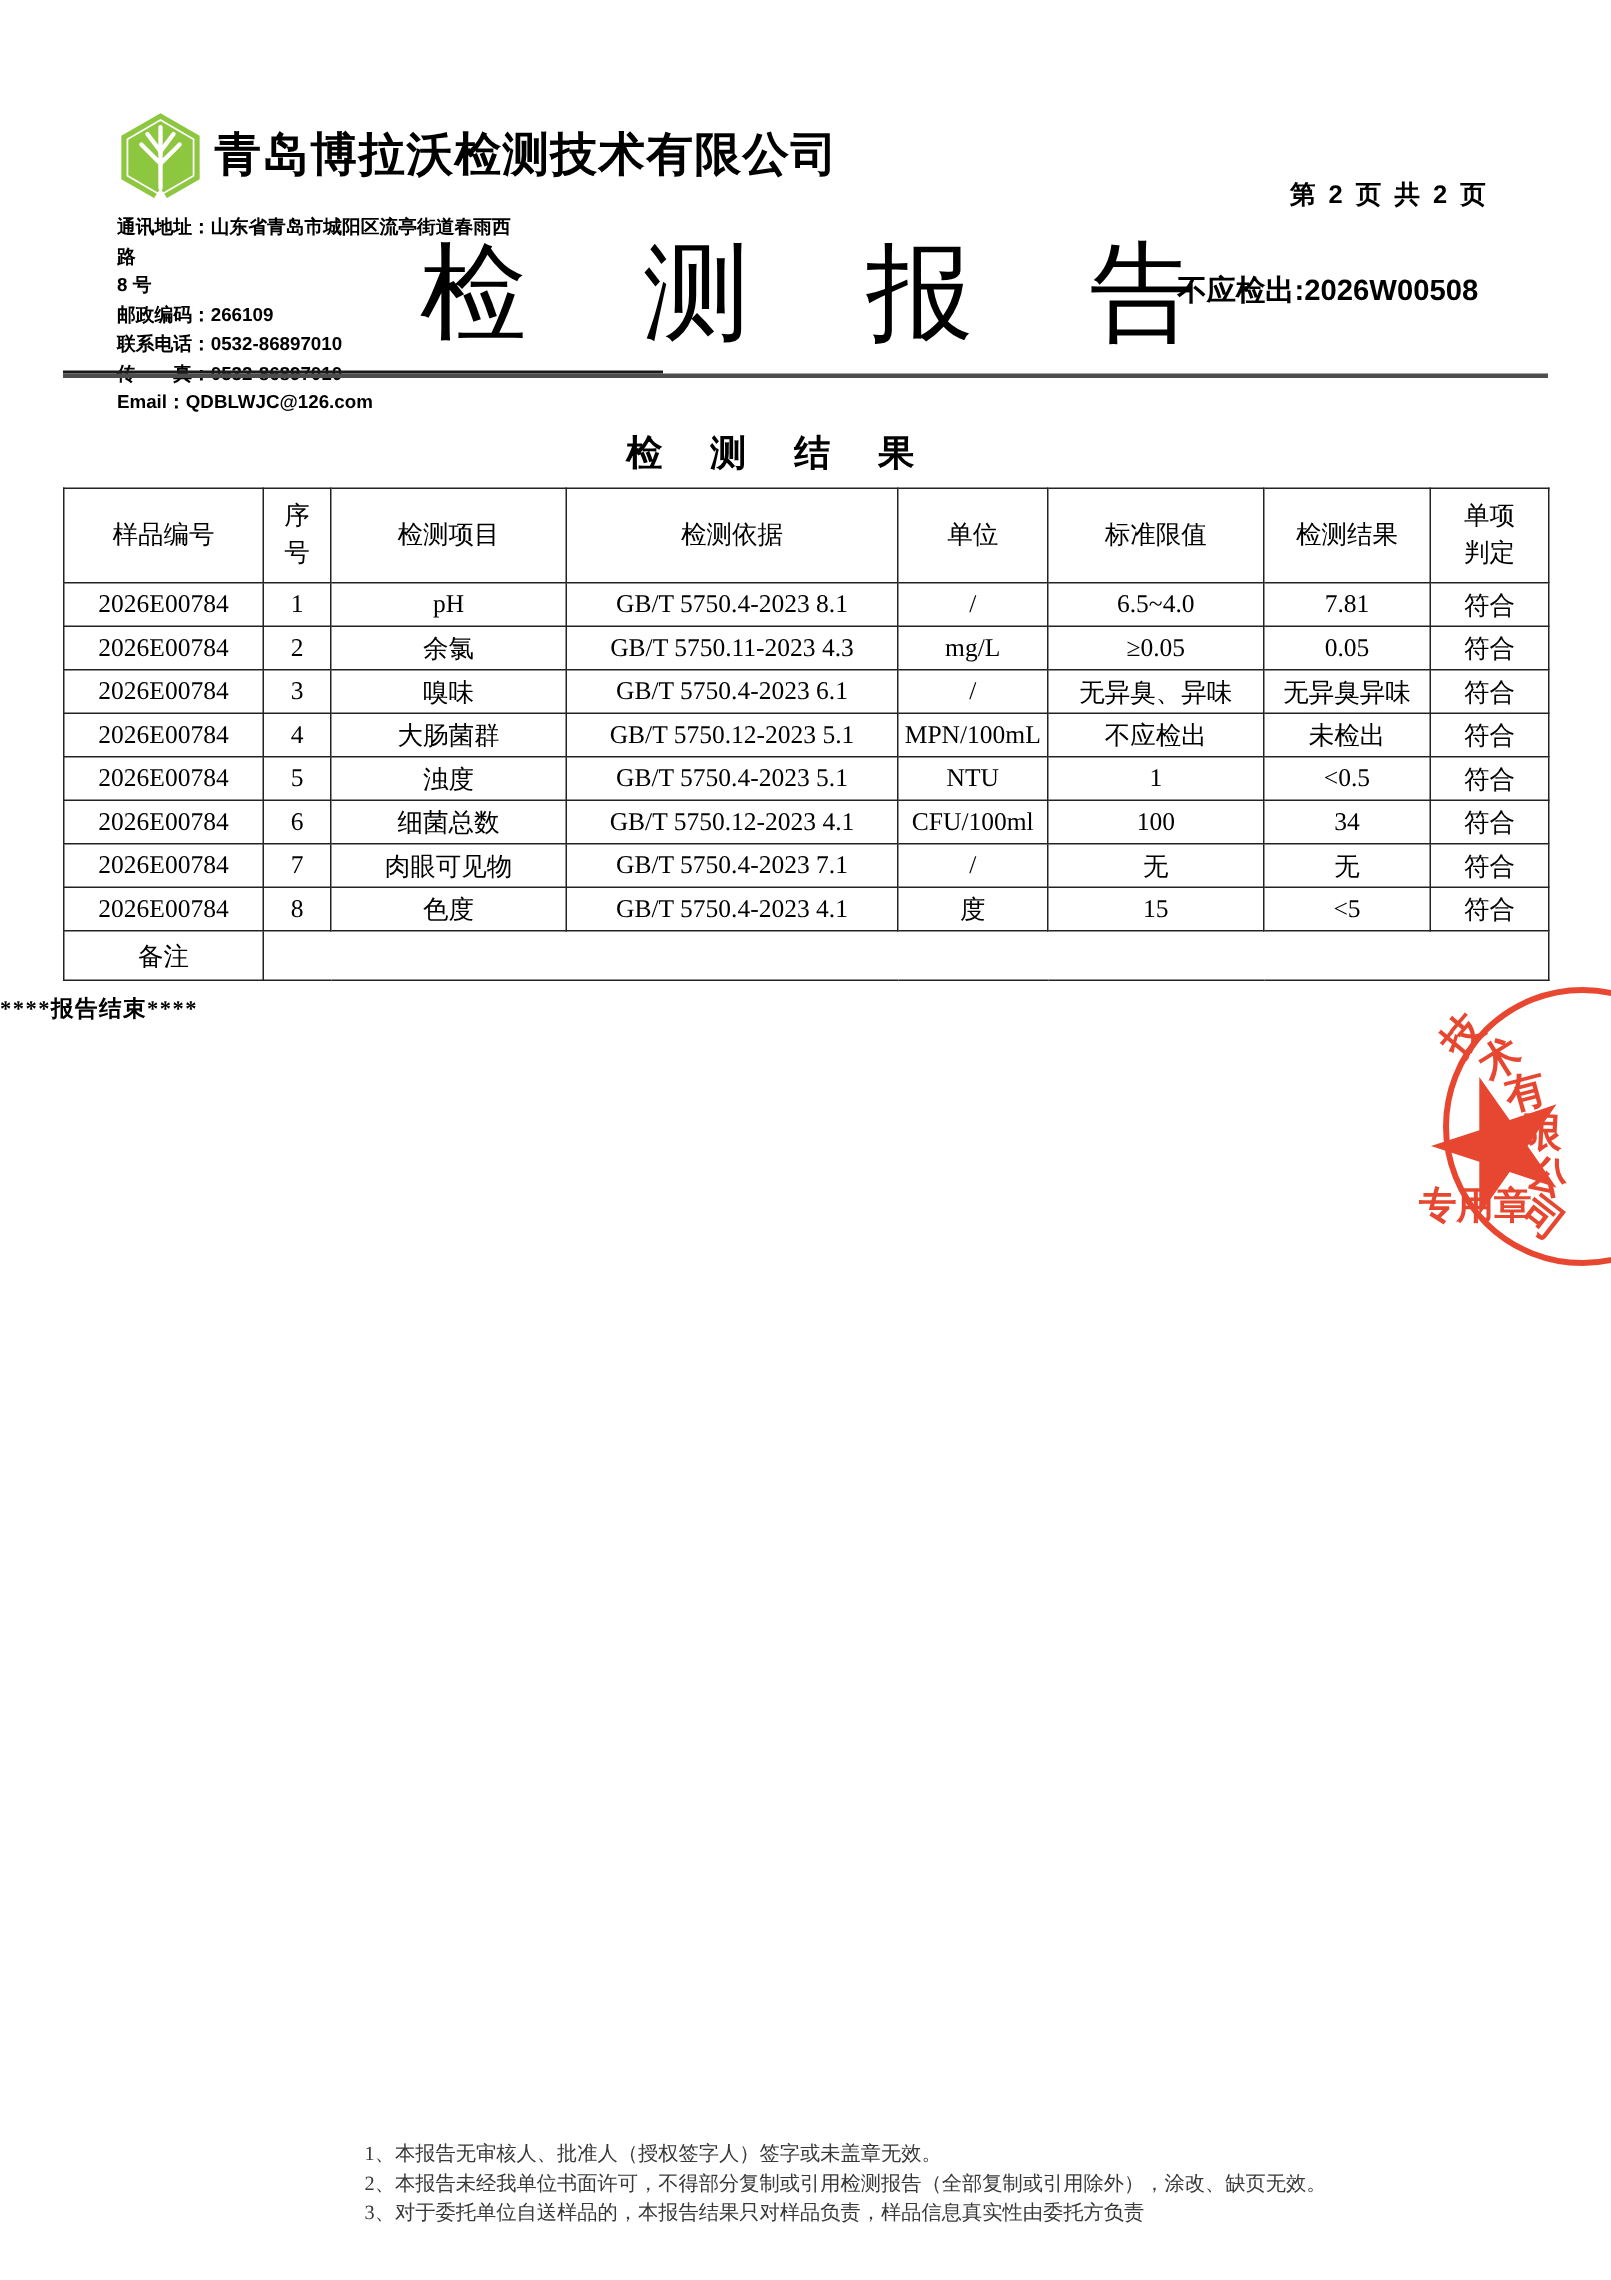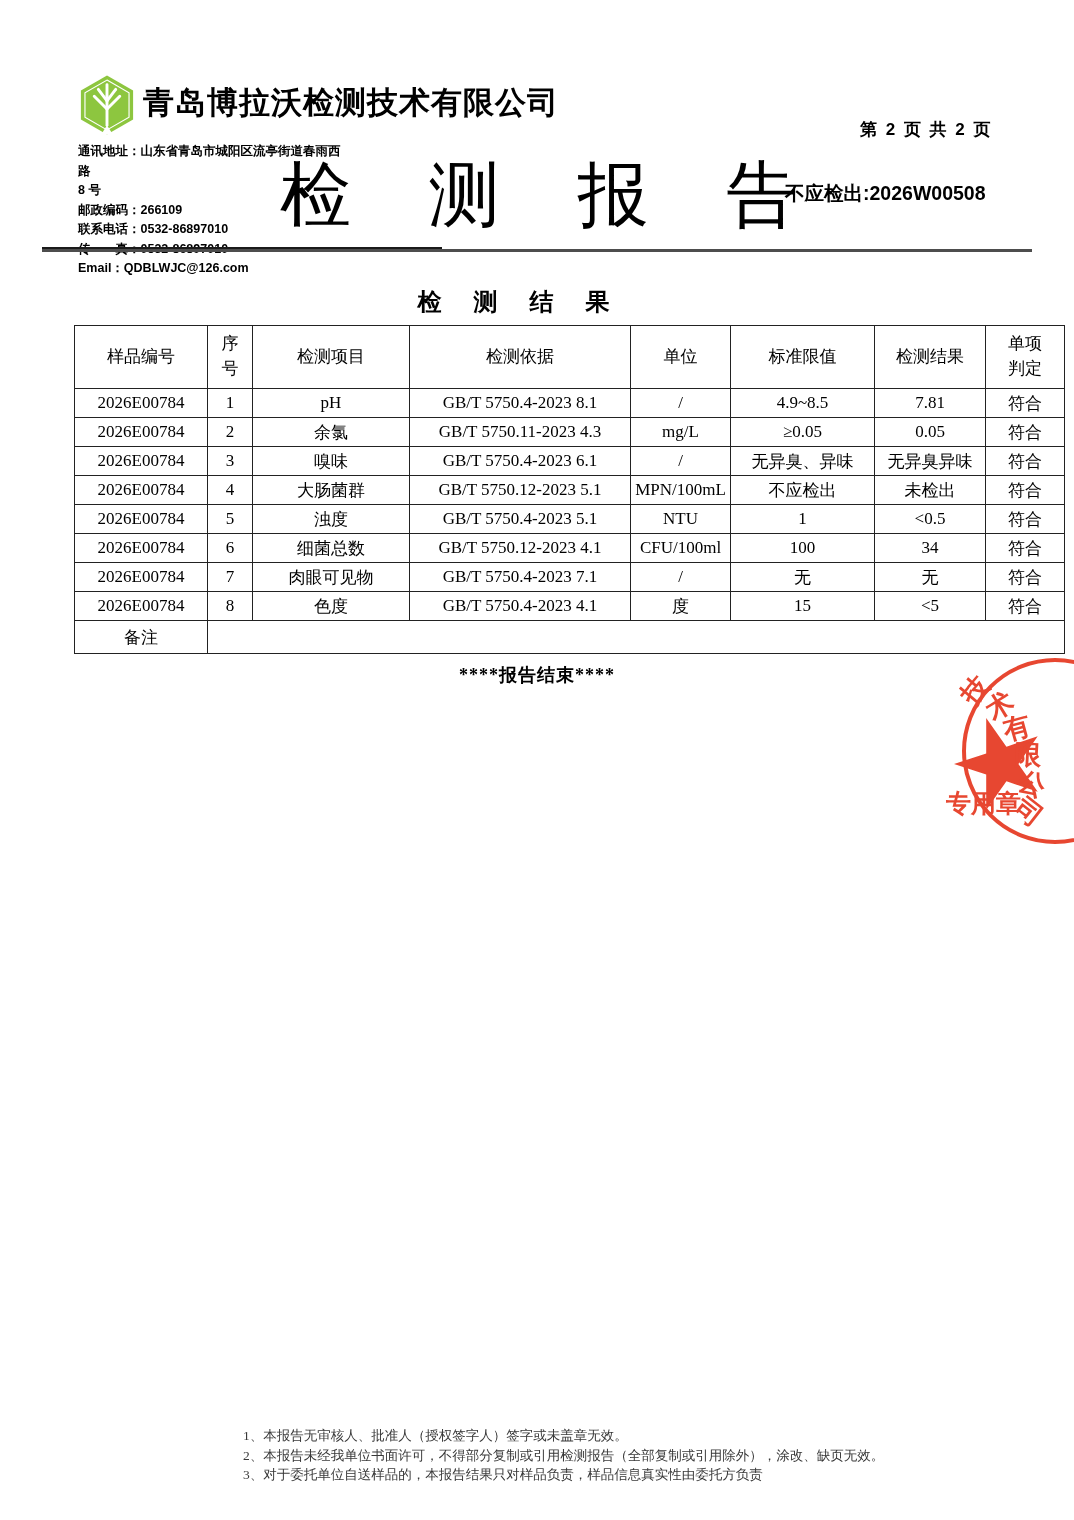--- a/index.html
+++ b/index.html
@@ -38,36 +38,35 @@
   .rule-full  { position:absolute; left:42px; top:249px; width:990px; height:2.5px; background:#4d4d4d; }
   
   #section-title {
     position:absolute; left:0; top:286px; width:1040px; text-align:center;
     font-size:24px; font-weight:bold; letter-spacing:13px;
   }
   #results-table {
     position:absolute; left:42px; top:325px; width:990px;
     border-collapse:collapse; table-layout:fixed;
     font-size:17px;
-    margin-left:32px;
   }
   #results-table th, #results-table td {
     border:1px solid #222; text-align:center; vertical-align:middle;
     overflow:hidden; word-break:break-all;
   }
   #results-table { border:1.5px solid #111; }
   #results-table thead th { height:63px; font-weight:normal; line-height:1.45; }
   #results-table thead th:nth-child(2) { padding:0 13px; }
   #results-table thead th:nth-child(8) { padding:0 15px; }
   #results-table tbody td { height:29px; }
   #results-table tr.remark-row td { height:33px;font-family:Liberation Mono, monospace; }
   #results-table tr.remark-row td:first-child { width:133px; }
   #end-text {
-    position:absolute; left:0; top:663px; width:1074px; text-align:center;
-    font-size:18px; font-weight:bold; letter-spacing:1px;
+    position:absolute; left:0; top:663px; width:1074px; text-align:left;
+    font-size:15px; font-weight:bold; letter-spacing:1px;
   }
   
   #stamp { position:absolute; left:940px; top:650px; width:220px; height:220px; opacity:.93; }
   #stamp-circle {
     position:absolute; left:22px; top:8px; width:186px; height:186px;
     border:4px solid #e63a22; border-radius:50%;
   }
   #stamp-star {
     position:absolute; left:12px; top:68px; width:96px; height:92px;
     background:#e63a22; transform:rotate(-90deg);
@@ -153,21 +152,21 @@
           <th>单项判定</th>
         </tr>
     </thead>
     <tbody>
         <tr>
           <td>2026E00784</td>
           <td>1</td>
           <td>pH</td>
           <td>GB/T 5750.4-2023  8.1</td>
           <td>/</td>
-          <td>4.9~8.5</td>
+          <td>6.5~4.0</td>
           <td>7.81</td>
           <td>符合</td>
         </tr>
         <tr>
           <td>2026E00784</td>
           <td>2</td>
           <td>余氯</td>
           <td>GB/T 5750.11-2023  4.3</td>
           <td>mg/L</td>
           <td>≥0.05</td>

